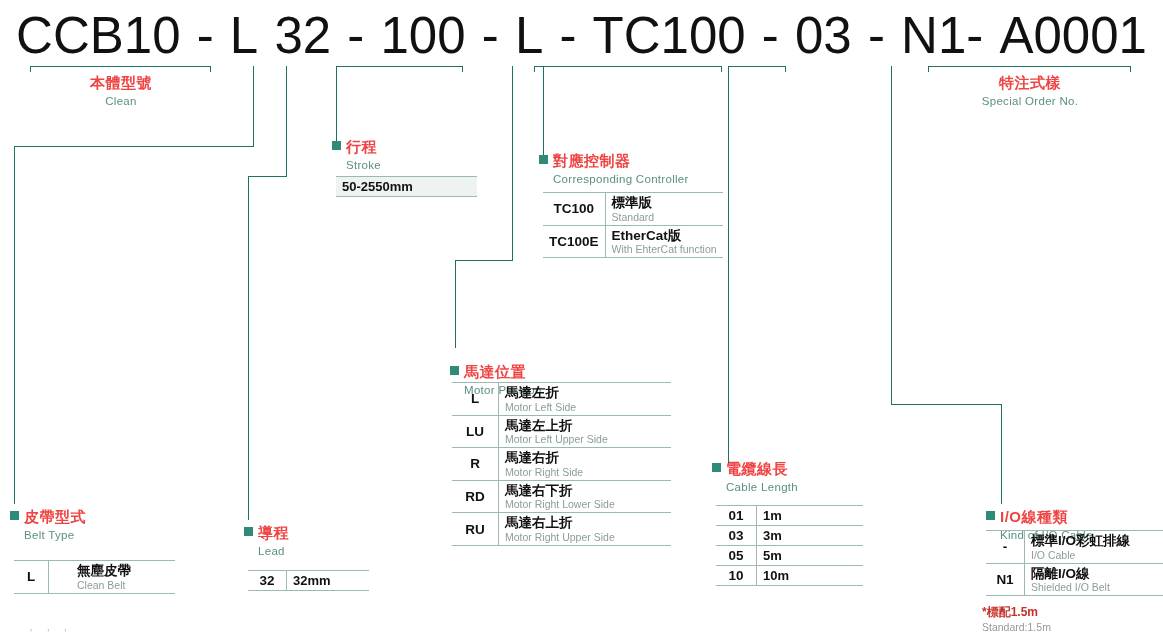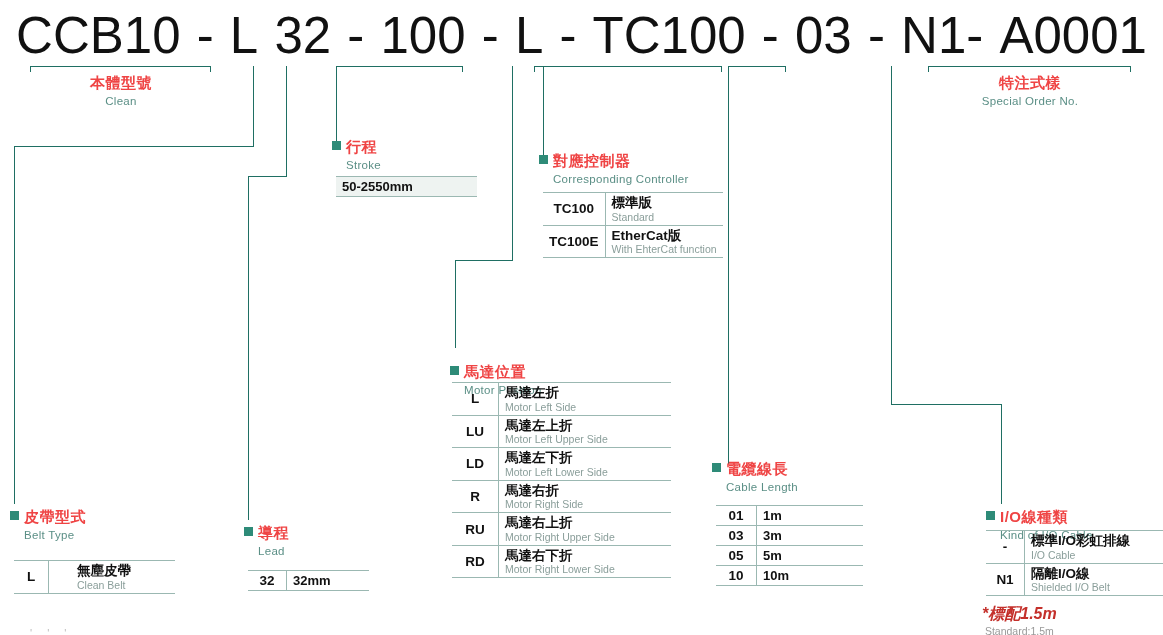--- a/index.html
+++ b/index.html
@@ -52,21 +52,21 @@
   .tbl td.desc{white-space:nowrap;}
   .tbl .d-cn{font-size:13.5px;font-weight:bold;color:#111;line-height:1.15;}
   .tbl .d-en{font-size:10.5px;color:#8a9e9a;line-height:1.15;}
   .tbl td.single{font-size:13px;font-weight:bold;color:#111;white-space:nowrap;}
   
   #stroke-tbl td{background:#eef3f1;}
   #stroke-tbl td.r2a{font-size:12.5px;font-weight:bold;}
   #stroke-tbl td.r2b{font-size:12px;font-weight:normal;color:#333;}
   
   #note{position:absolute;left:982px;top:604px;}
-  #note .n1{font-size:16px;font-weight:bold;color:#c4302b;font-style:italic;}
+  #note .n1{font-size:12px;font-weight:bold;color:#c4302b;}
   #note .n2{font-size:10.5px;color:#999;text-align:center;}
   
   #scribble{position:absolute;left:30px;top:627px;font-size:11px;color:#bbb;letter-spacing:6px;}
 </style>
 </head>
 <body>
 
 <div id="partnumber">
   <span>CCB10</span>
   <span>-</span>
@@ -210,45 +210,38 @@
     </td>
   </tr>
   <tr>
     <td class="code">LU</td>
     <td class="desc">
       <div class="d-cn">馬達左上折</div>
       <div class="d-en">Motor Left Upper Side</div>
     </td>
   </tr>
   <tr>
-    <td class="code">LD</td>
-    <td class="desc">
-      <div class="d-cn">馬達左下折</div>
-      <div class="d-en">Motor Left Lower Side</div>
-    </td>
-  </tr>
-  <tr>
     <td class="code">R</td>
     <td class="desc">
       <div class="d-cn">馬達右折</div>
       <div class="d-en">Motor Right Side</div>
     </td>
   </tr>
   <tr>
+    <td class="code">RD</td>
+    <td class="desc">
+      <div class="d-cn">馬達右下折</div>
+      <div class="d-en">Motor Right Lower Side</div>
+    </td>
+  </tr>
+  <tr>
     <td class="code">RU</td>
     <td class="desc">
       <div class="d-cn">馬達右上折</div>
       <div class="d-en">Motor Right Upper Side</div>
-    </td>
-  </tr>
-  <tr>
-    <td class="code">RD</td>
-    <td class="desc">
-      <div class="d-cn">馬達右下折</div>
-      <div class="d-en">Motor Right Lower Side</div>
     </td>
   </tr>
 </tbody>
   </table>
 
 <table class="tbl" style="left:716px;top:505px;">
   <tbody>
       <tr>
     <td class="code" style="width:28px;">01</td>
     <td class="single" style="width:94px;">1m</td>

